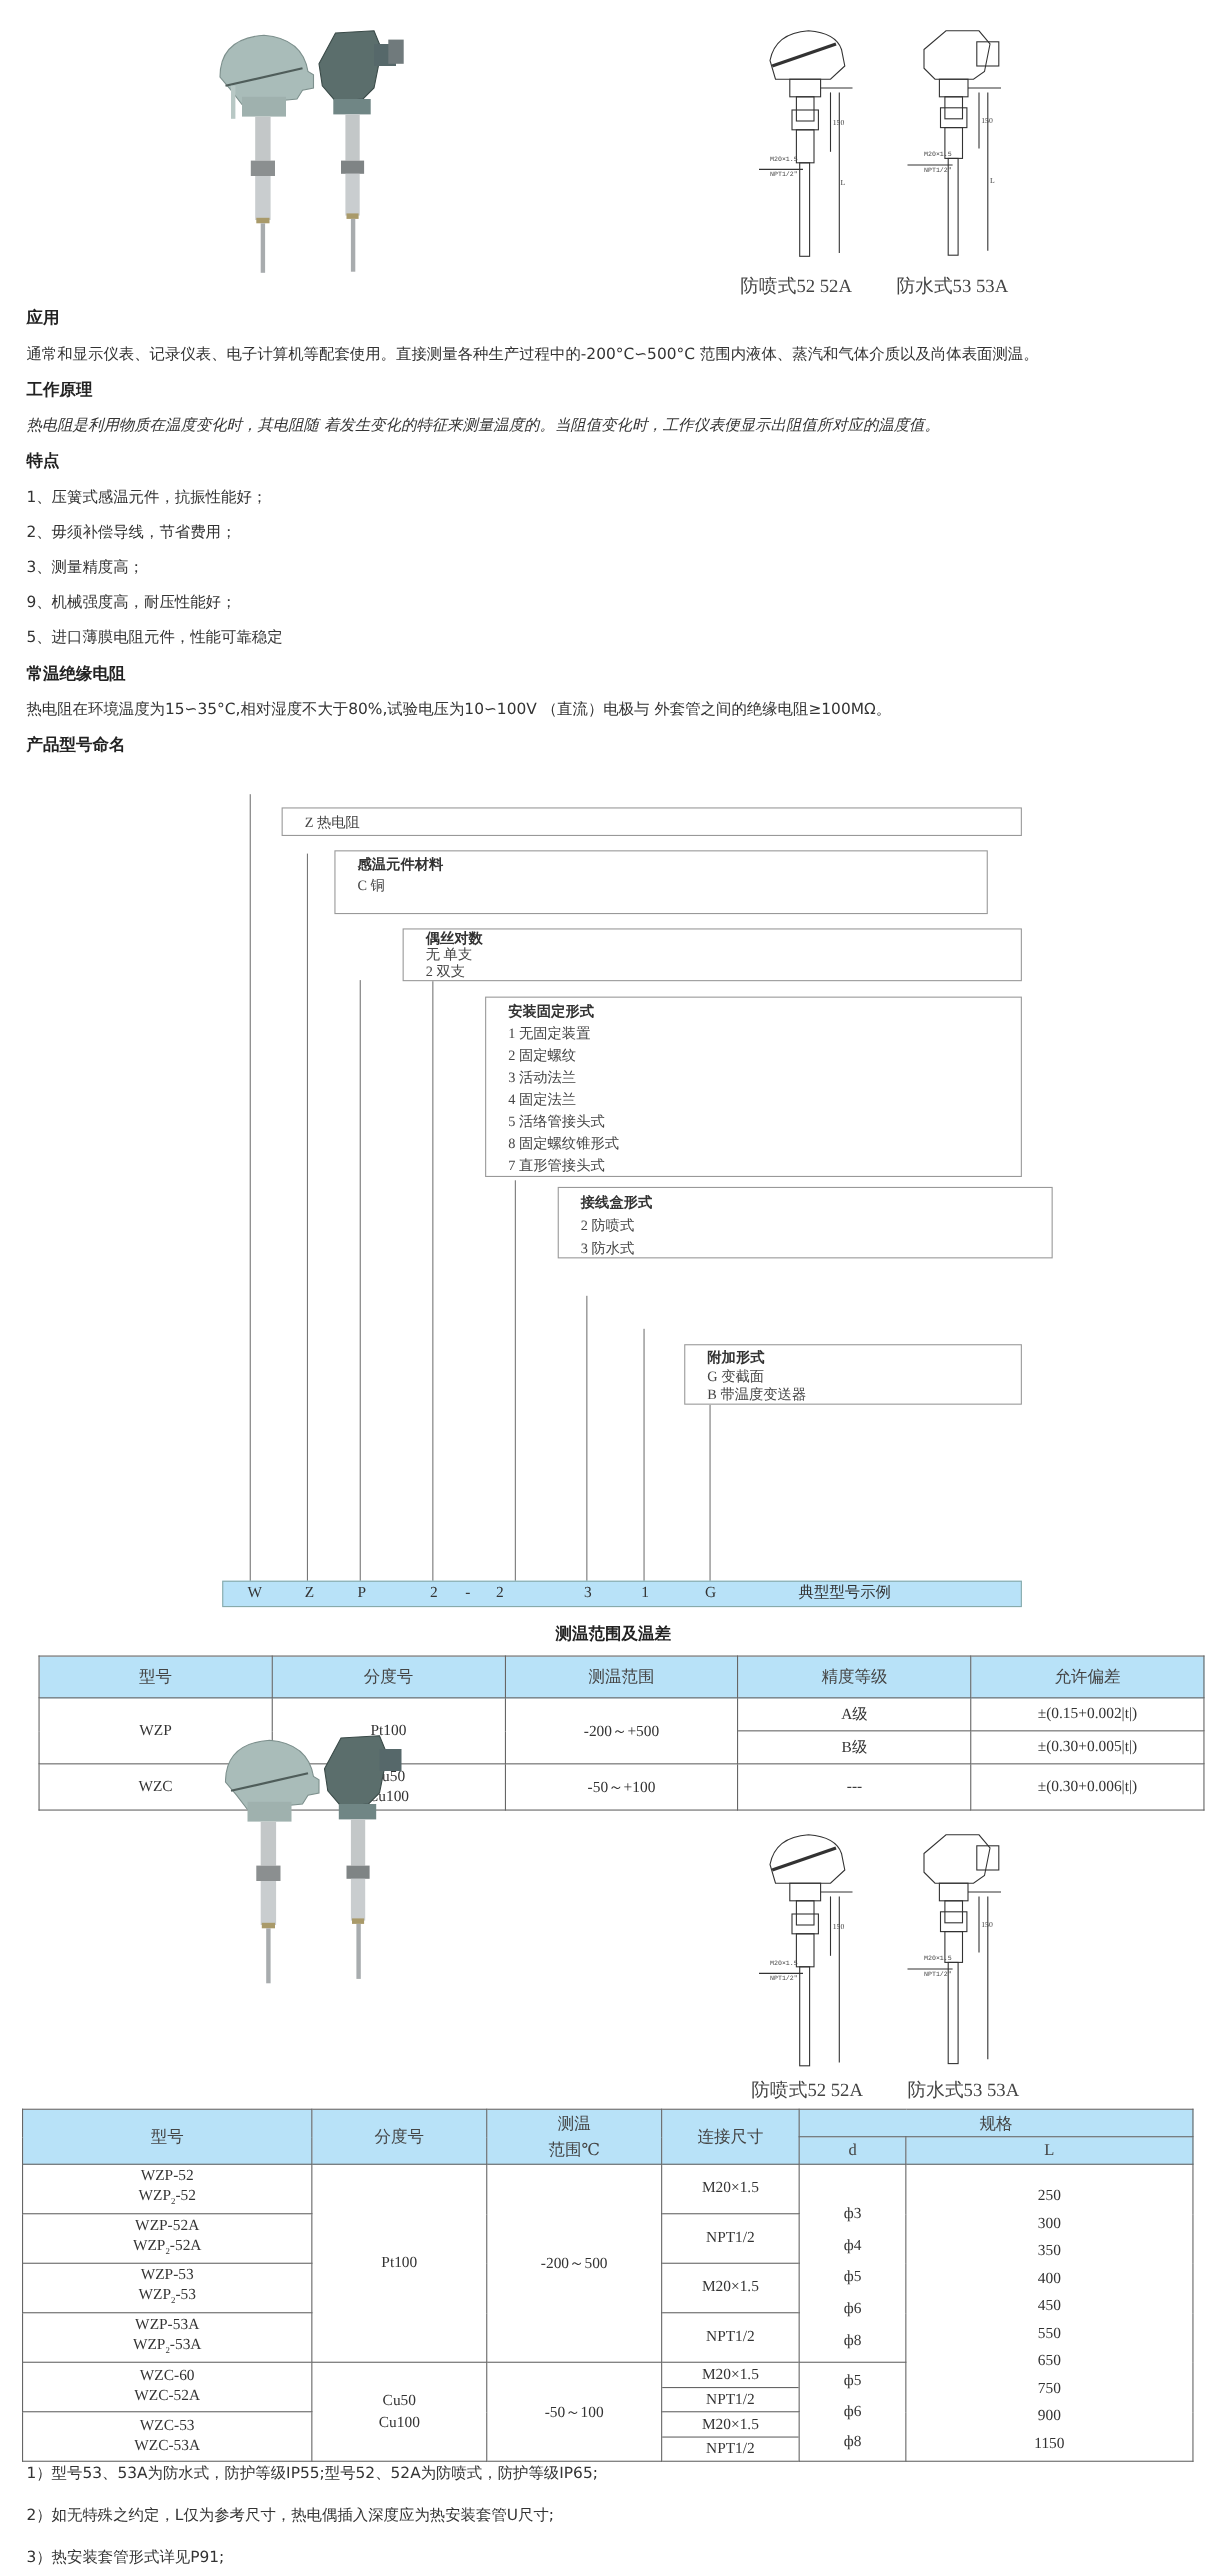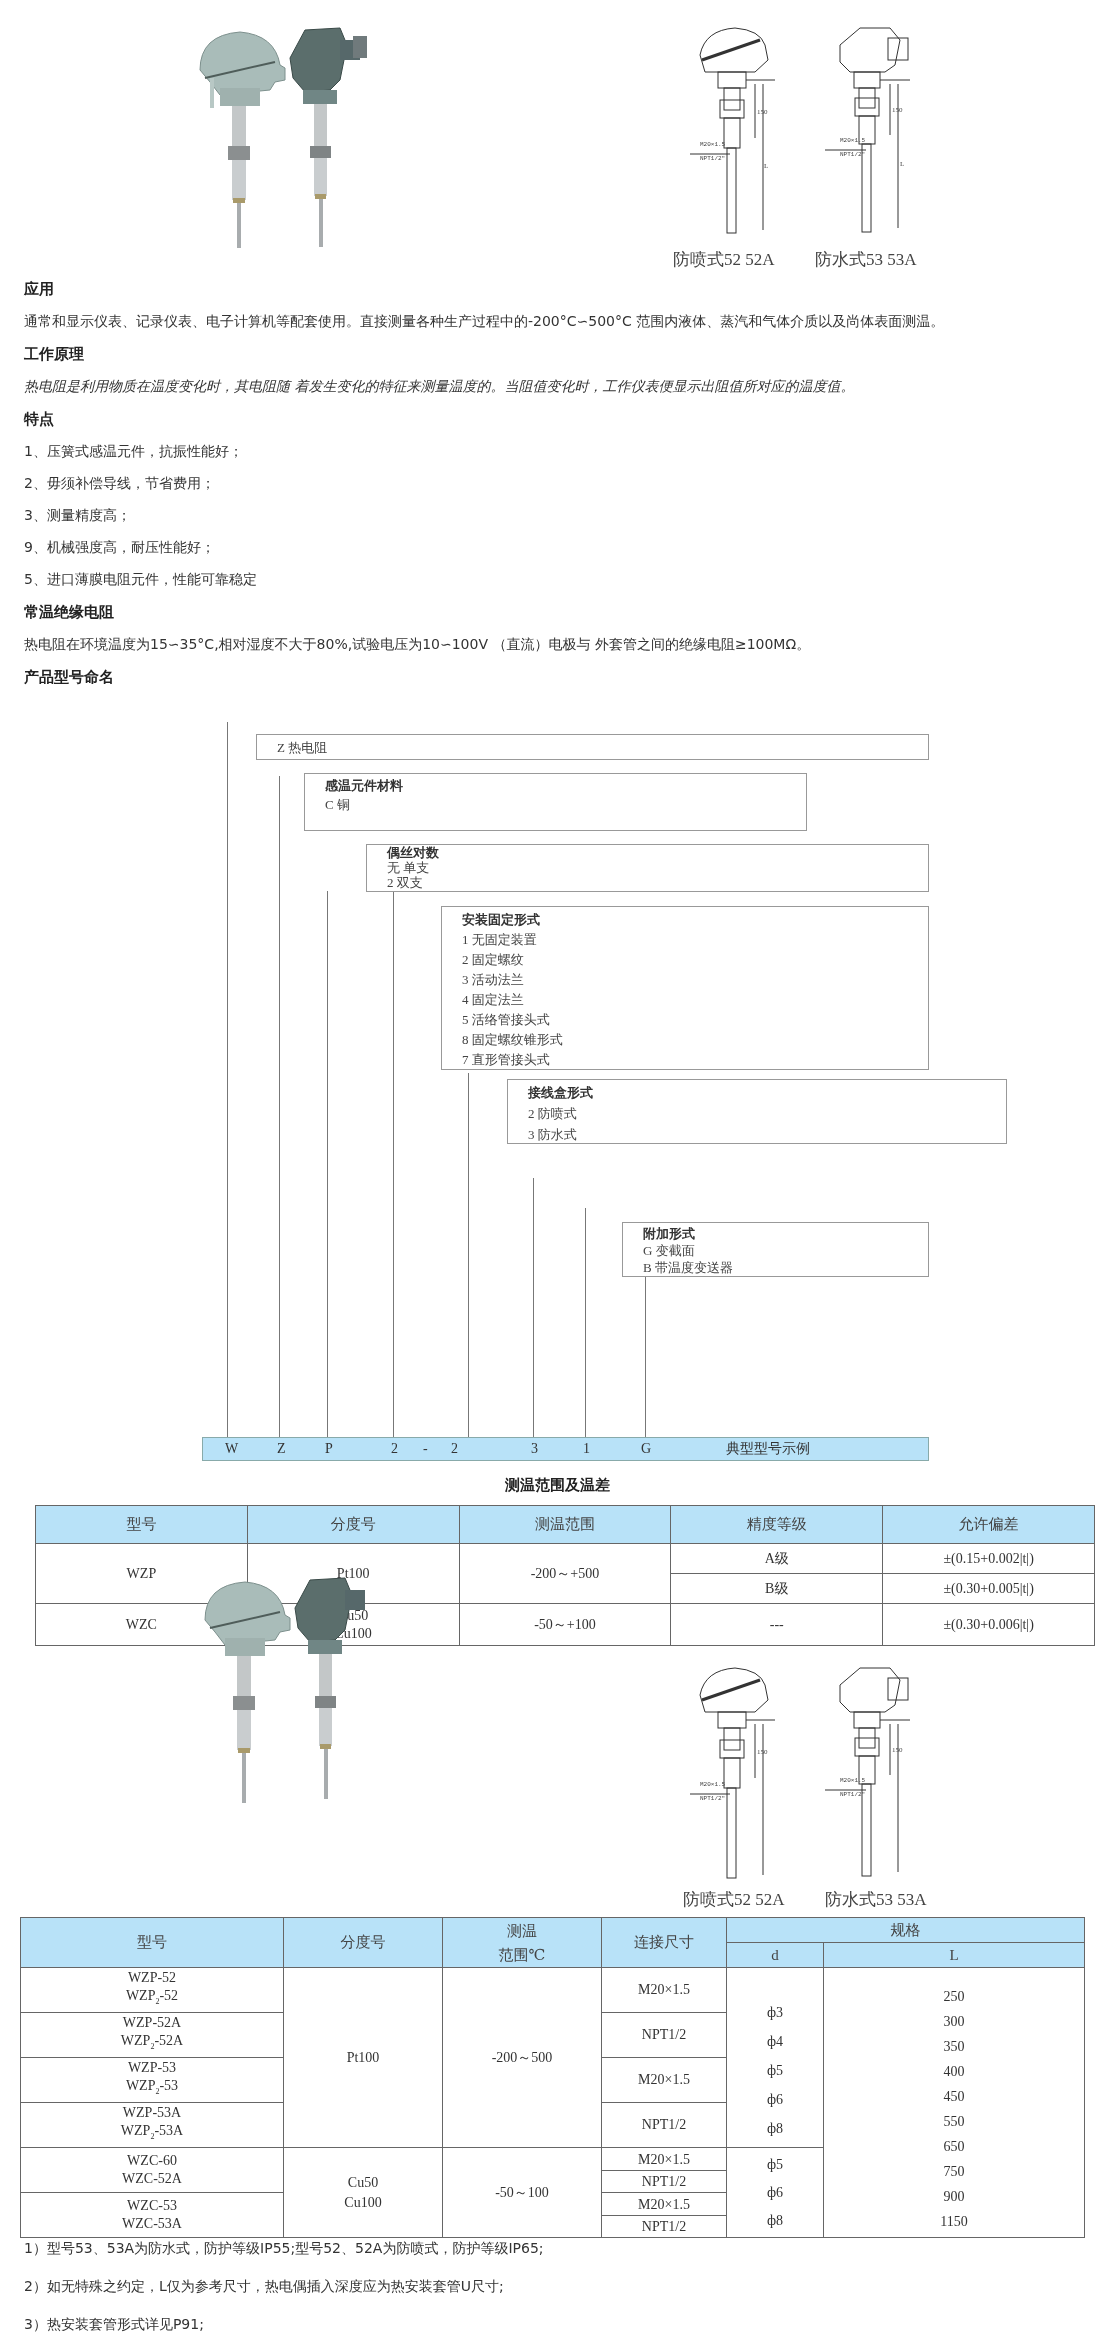--- a/index.html
+++ b/index.html
@@ -119,40 +119,40 @@
   <div class="vline" style="left:327px;top:891px;height:549px;"></div>
   <div class="vline" style="left:393px;top:891px;height:549px;"></div>
   <div class="vline" style="left:468px;top:1073px;height:367px;"></div>
   <div class="vline" style="left:533px;top:1178px;height:262px;"></div>
   <div class="vline" style="left:585px;top:1208px;height:232px;"></div>
   <div class="vline" style="left:645px;top:1277px;height:163px;"></div>
 
   <div class="nbox" style="left:256px;top:734px;width:673px;height:26px;padding:4px 0 0 20px;">
     <span>Z  热电阻</span>
   </div>
-  <div class="nbox" style="left:304px;top:773px;width:503px;height:58px;padding:2px 0 0 20px;">
+  <div class="nbox" style="left:304px;top:773px;width:594px;height:58px;padding:2px 0 0 20px;">
     <div class="ln t">感温元件材料</div>
     <div class="ln">C 铜</div>
   </div>
   <div class="nbox" style="left:366px;top:844px;width:563px;height:48px;padding:0 0 0 20px;">
     <div class="ln t" style="line-height:15px;">偶丝对数</div>
     <div class="ln" style="line-height:15px;">无 单支</div>
     <div class="ln" style="line-height:15px;">2 双支</div>
   </div>
   <div class="nbox" style="left:441px;top:906px;width:488px;height:164px;padding:3px 0 0 20px;">
     <div class="ln t" style="line-height:20px;">安装固定形式</div>
     <div class="ln" style="line-height:20px;">1 无固定装置</div>
     <div class="ln" style="line-height:20px;">2 固定螺纹</div>
     <div class="ln" style="line-height:20px;">3 活动法兰</div>
     <div class="ln" style="line-height:20px;">4 固定法兰</div>
     <div class="ln" style="line-height:20px;">5 活络管接头式</div>
     <div class="ln" style="line-height:20px;">8 固定螺纹锥形式</div>
     <div class="ln" style="line-height:20px;">7 直形管接头式</div>
   </div>
-  <div class="nbox" style="left:507px;top:1079px;width:500px;height:65px;padding:2px 0 0 20px;">
+  <div class="nbox" style="left:507px;top:1079px;width:450px;height:65px;padding:2px 0 0 20px;">
     <div class="ln t" style="line-height:21px;">接线盒形式</div>
     <div class="ln" style="line-height:21px;">2 防喷式</div>
     <div class="ln" style="line-height:21px;">3 防水式</div>
   </div>
   <div class="nbox" style="left:622px;top:1222px;width:307px;height:55px;padding:2px 0 0 20px;">
     <div class="ln t" style="line-height:17px;">附加形式</div>
     <div class="ln" style="line-height:17px;">G 变截面</div>
     <div class="ln" style="line-height:17px;">B  带温度变送器</div>
   </div>
 

